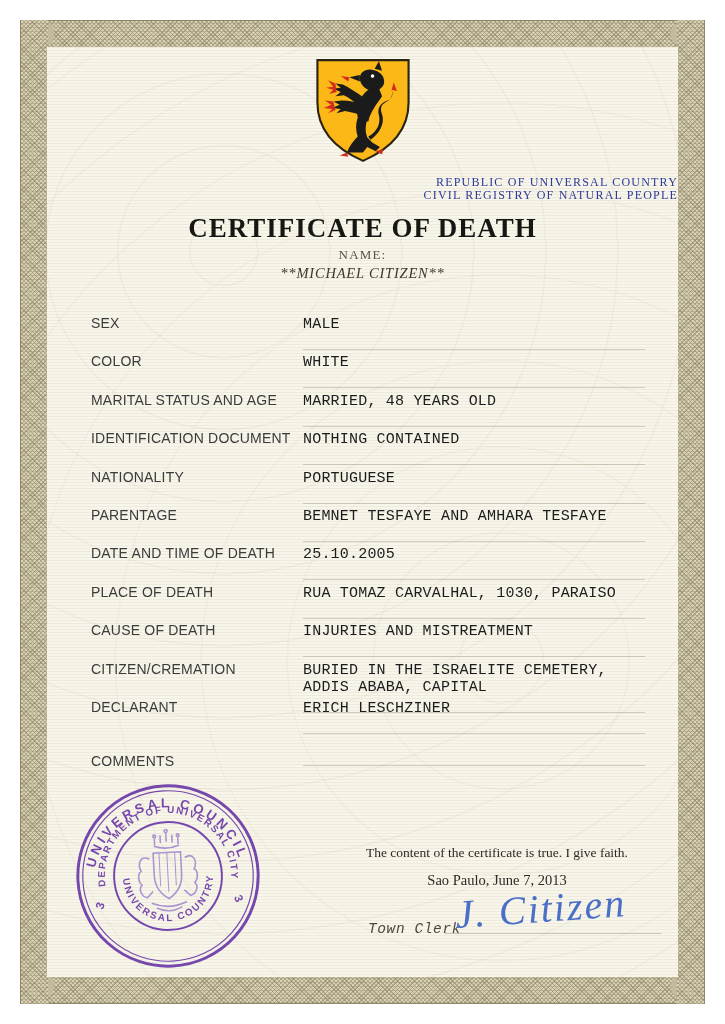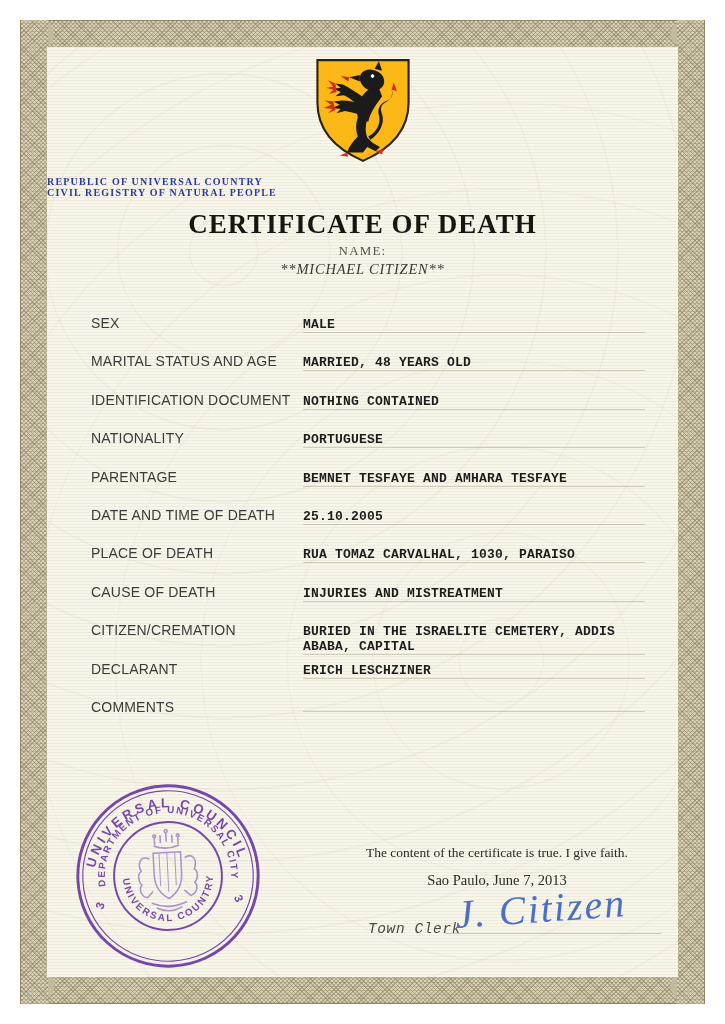--- a/index.html
+++ b/index.html
@@ -31,35 +31,35 @@
     background-size:9px 28px;background-repeat:repeat-y;}
   
   .paper{position:absolute;inset:47px;
     background:
       repeating-radial-gradient(circle at 28% 22%, rgba(172,162,128,0) 0 33px, rgba(172,162,128,.07) 33px 35px, rgba(172,162,128,0) 35px 72px),
       repeating-radial-gradient(circle at 72% 66%, rgba(172,162,128,0) 0 41px, rgba(172,162,128,.06) 41px 43px, rgba(172,162,128,0) 43px 86px),
       repeating-linear-gradient(180deg, rgba(170,160,126,.13) 0 1px, rgba(170,160,126,0) 1px 3px),
       #f8f5ea;}
   
   .arms{display:block;margin:10px auto 0;}
-  .hline{text-align:left;font-weight:bold;font-size:10px;letter-spacing:1.2px;
+  .hline{text-align:right;font-weight:normal;font-size:12px;letter-spacing:1.2px;
          color:#2b3a9a;line-height:1.1;}
   .hblock{margin-top:13px;}
   .title{text-align:center;font-weight:bold;font-size:27px;letter-spacing:1px;
          color:#161612;margin-top:12px;line-height:1.1;}
   .name-label{text-align:center;font-size:13px;letter-spacing:1.2px;color:#57554b;margin-top:3px;}
   .name-value{text-align:center;font-size:14.5px;font-style:italic;letter-spacing:.8px;color:#3a382f;margin-top:2px;}
   
   .fields{position:absolute;top:268px;left:44px;right:33px;}
   .frow{display:flex;align-items:baseline;height:38.4px;}
   .flabel{width:212px;flex:none;font-family:"Liberation Sans", sans-serif;
           font-size:14px;letter-spacing:.2px;color:#3b3b3b;}
-  .fval{flex:1;font-family:"Liberation Mono", monospace;font-weight:bold;
-        font-size:13px;letter-spacing:.2px;color:#1c1c1c;
-        border-bottom:1px solid rgba(120,110,80,.30);padding-bottom:0;min-height:12px;}
+  .fval{flex:1;font-family:"Liberation Mono", monospace;font-weight:normal;
+        font-size:15px;letter-spacing:.2px;color:#1c1c1c;
+        border-bottom:1px solid rgba(120,110,80,.30);padding-bottom:16px;min-height:12px;}
   
   .stamp{position:absolute;left:23px;top:731px;width:196px;height:196px;
          opacity:.92;transform:rotate(-3deg);}
   
   .attest{position:absolute;left:300px;top:797px;width:300px;text-align:center;color:#2b2a24;}
   .attest .a1{font-size:13.5px;line-height:1.3;}
   .attest .a2{font-size:14.5px;margin-top:10px;}
   .clerk{position:absolute;left:321px;top:874px;font-style:italic;font-size:14.5px;
          letter-spacing:.6px;color:#4b4a40;font-family:Liberation Mono, monospace;}
   .sign-line{position:absolute;left:398px;top:886px;width:216px;height:1px;
@@ -110,20 +110,24 @@
     </div>
 
     <div class="title">CERTIFICATE OF DEATH</div>
     <div class="name-label">NAME:</div>
     <div class="name-value">**MICHAEL CITIZEN**</div>
 
     <div class="fields">
       <div class="frow">
         <div class="flabel">SEX</div>
         <div class="fval">MALE</div>
+      </div>
+      <div class="frow">
+        <div class="flabel">COLOR</div>
+        <div class="fval">WHITE</div>
       </div>
       <div class="frow">
         <div class="flabel">MARITAL STATUS AND AGE</div>
         <div class="fval">MARRIED, 48 YEARS OLD</div>
       </div>
       <div class="frow">
         <div class="flabel">IDENTIFICATION DOCUMENT</div>
         <div class="fval">NOTHING CONTAINED</div>
       </div>
       <div class="frow">

